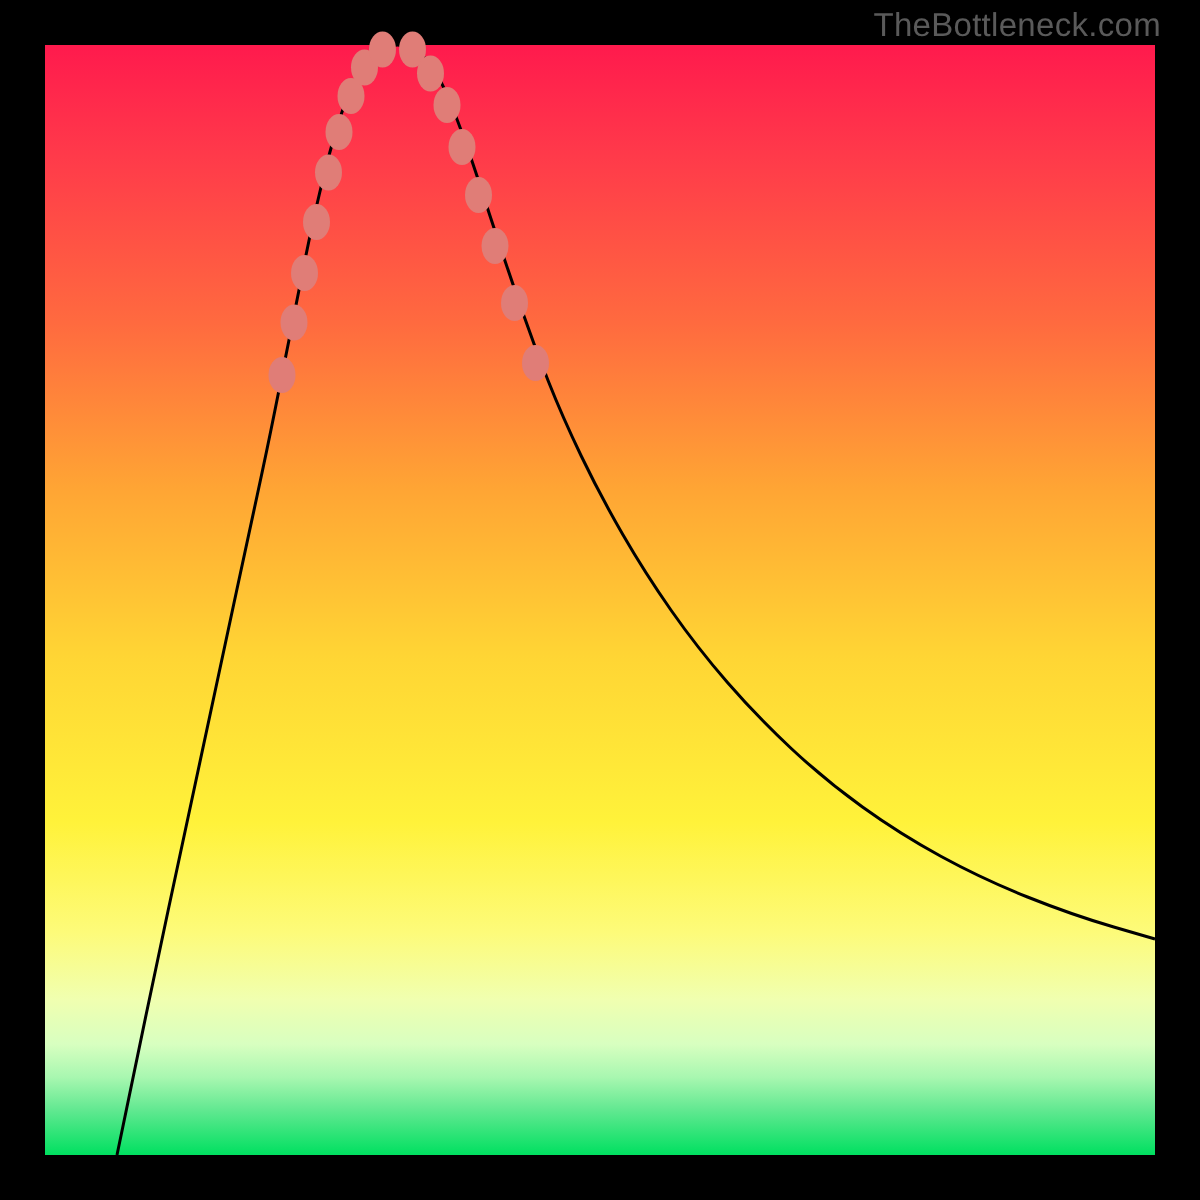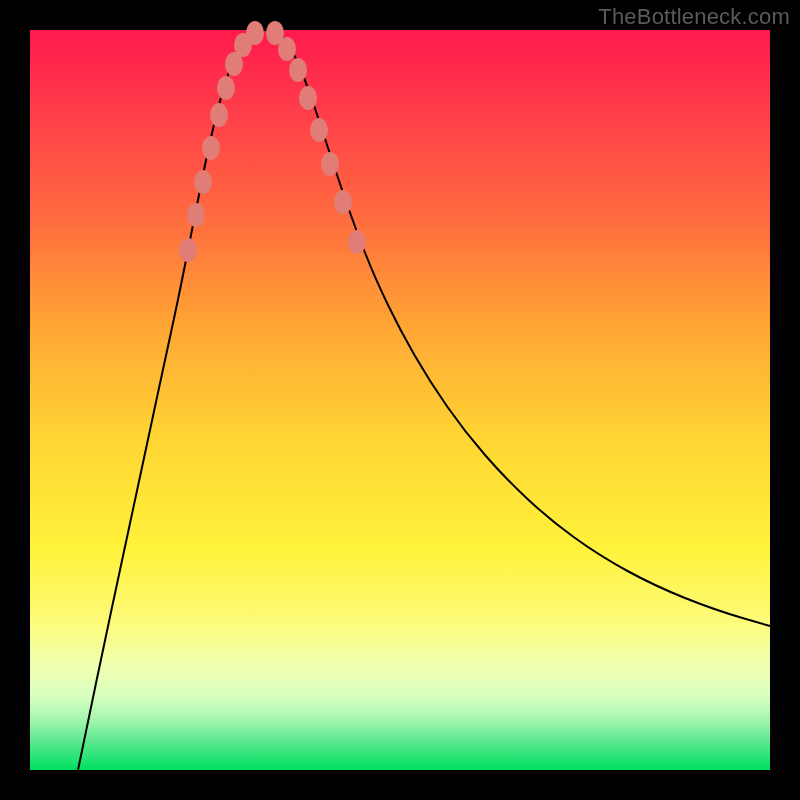--- a/index.html
+++ b/index.html
@@ -28,21 +28,21 @@
       #f0ffb0 86%,
       #d8ffc0 90%,
       #a8f7b0 93%,
       #60e890 96%,
       #00e060 100%
     );
   }
   .watermark {
     position: absolute;
     top: 4px;
-    right: 10px;
+    right: 26px;
     color: #5a5a5a;
     font-size: 22px;
     font-weight: 500;
     letter-spacing: 0.2px;
     z-index: 50;
   }
   svg.plot {
     position: absolute;
     left: 0;
     top: 0;

